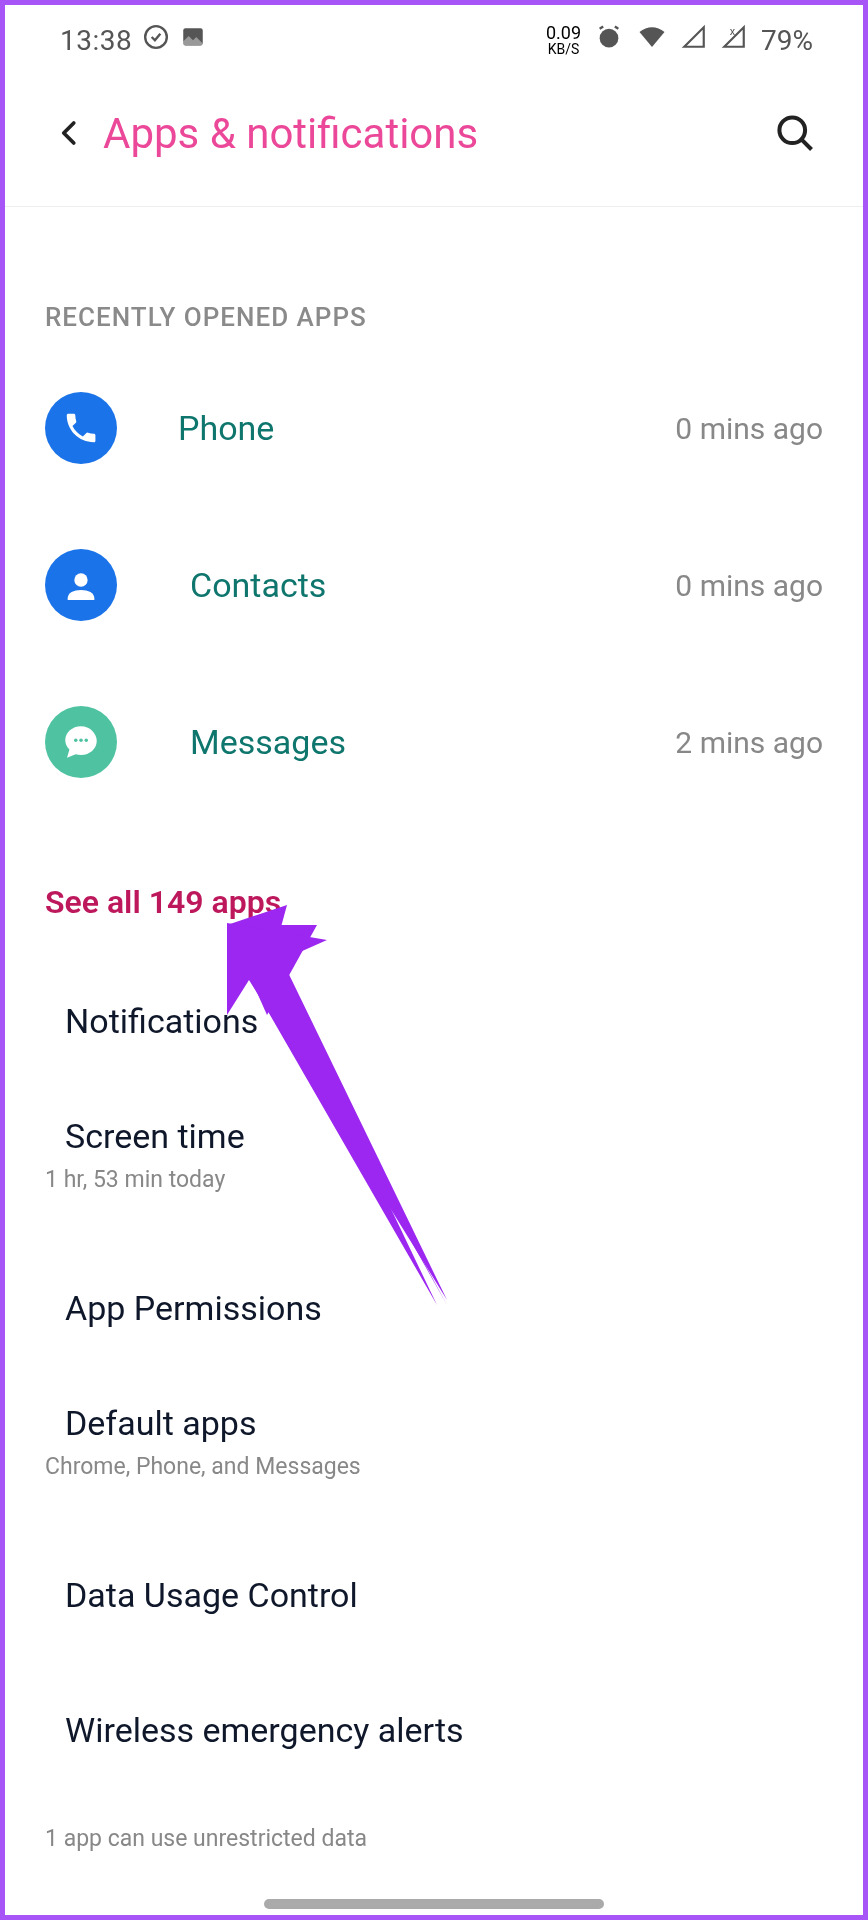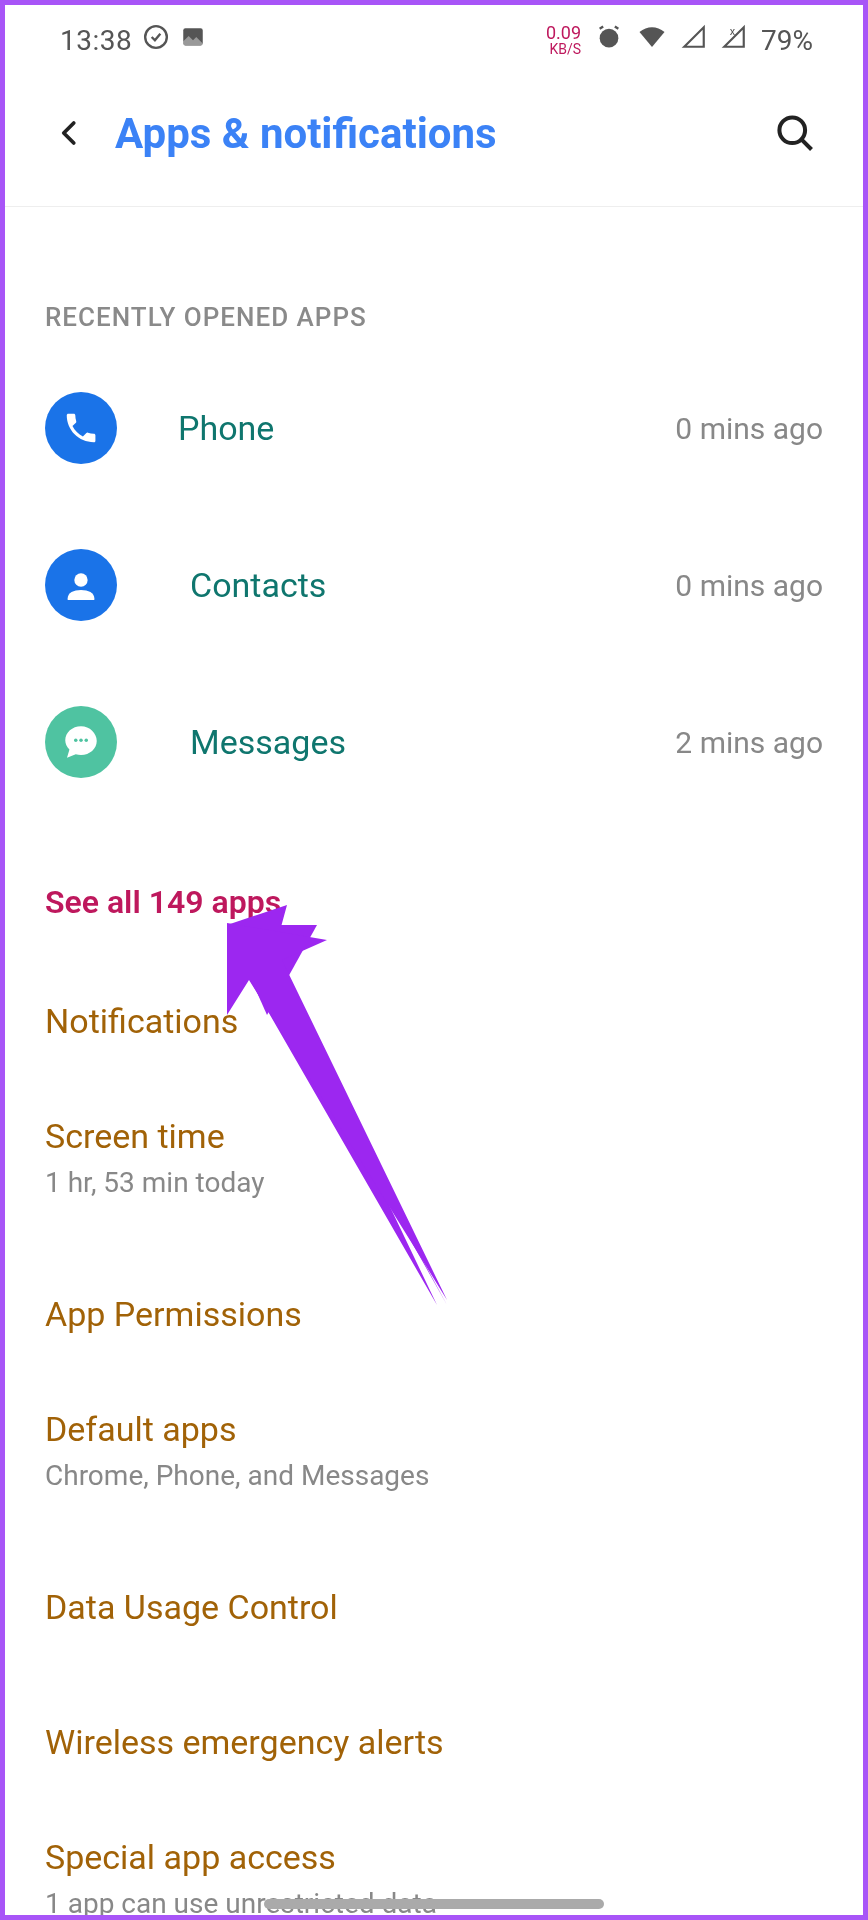--- a/index.html
+++ b/index.html
@@ -17,41 +17,41 @@
     display: flex;
     align-items: center;
     justify-content: space-between;
     padding: 0 50px 0 55px;
     color: #555;
     font-size: 28px;
   }
   .status-left { display: flex; align-items: center; gap: 11px; }
   .status-right { display: flex; align-items: center; gap: 14px; }
   .status-time { font-weight: 400; letter-spacing: 0.5px; }
-  .kbs { font-size: 14px; line-height: 1; text-align: right; color:#be185d; }
+  .kbs { font-size: 14px; line-height: 1; text-align: center; color:#000000; }
   .kbs .top { font-size:18px; }
   .battery-text { font-size: 28px; font-weight:400; }
 
   
   .header {
     display: flex;
     align-items: center;
     padding: 30px 40px 45px 40px;
     border-bottom: 1px solid #eee;
   }
   .back-btn {
     width: 50px; height: 50px;
     display: flex; align-items: center; justify-content: center;
     cursor: pointer;
   }
   .page-title {
     font-size: 42px;
-    font-weight: 700;
-    color: #3b82f6;
-    margin-left: 20px;
+    font-weight: 400;
+    color: #ec4899;
+    margin-left: 8px;
     flex: 1;
   }
   .search-btn {
     width: 56px; height: 56px;
     display:flex; align-items:center; justify-content:center;
     cursor:pointer;
   }
 
   
   .content { padding: 0 40px; }
@@ -96,24 +96,25 @@
     cursor:pointer;
     padding: 5px 0;
   }
 
   .setting-item {
     margin-top: 75px;
     cursor:pointer;
   }
   .setting-item .title {
     font-size: 34px;
-    color: #a16207;
+    color: #0f172a;
+    margin-left: 20px;
   }
   .setting-item .subtitle {
-    font-size: 28px;
+    font-size: 23px;
     color: #888;
     margin-top: 10px;
   }
   .setting-item.compact { margin-top: 95px; }
 
   
   .arrow-annotation {
     position: absolute;
     left: 222px;
     top: 900px;
@@ -257,21 +258,20 @@
 
   <div class="setting-item compact">
     <div class="title">Data Usage Control</div>
   </div>
 
   <div class="setting-item compact">
     <div class="title">Wireless emergency alerts</div>
   </div>
 
   <div class="setting-item">
-    <div class="title">Special app access</div>
     <div class="subtitle">1 app can use unrestricted data</div>
   </div>
 
 </div>
 
 <svg class="arrow-annotation" width="230" height="420" viewBox="0 0 230 420">
   <polygon points="0,20 60,0 45,55 210,400 20,70 0,100" fill="#9c27f0"></polygon>
   <polygon points="0,20 90,20 40,110" fill="#9c27f0"></polygon>
   <path d="M20 30 L220 400 L40 80 Z" fill="#9c27f0"></path>
   <polygon points="0,18 100,35 55,55 220,395 22,75 0,110" fill="#9c27f0"></polygon>

